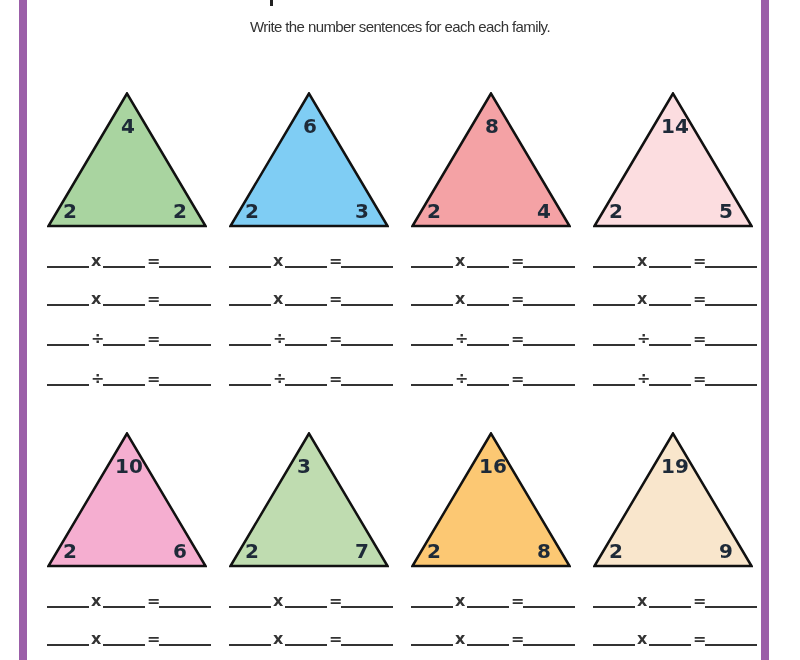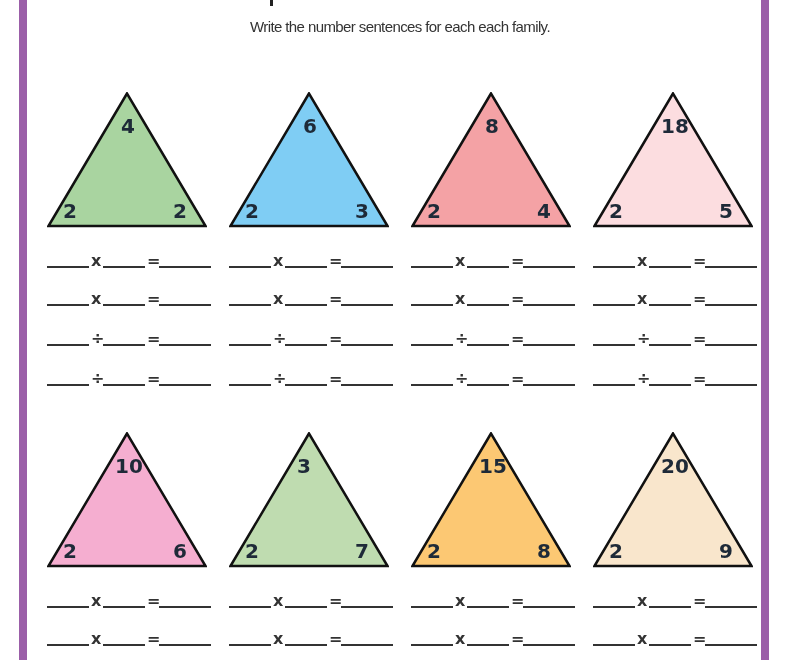--- a/index.html
+++ b/index.html
@@ -144,21 +144,21 @@
         <span class="op" style="left: 100px;">=</span>
         <span class="blank" style="left: 112px; width: 52px;"></span>
       </div>
     </div>
     <div>
       <div class="tri" style="left: 593px; top: 92px; width: 160px; height: 134px;">
         <svg width="160" height="136">
           <polygon points="80,1.5 1.5,134 158.5,134" fill="#fcdde0" stroke="#111" stroke-width="2.5" stroke-linejoin="miter"></polygon>
         </svg>
       </div>
-      <span class="num" style="left: 661px; top: 116px;">18</span>
+      <span class="num" style="left: 661px; top: 116px;">14</span>
       <span class="num" style="left: 609px; top: 201px;">2</span>
       <span class="num" style="left: 719px; top: 201px;">5</span>
       <div class="eq" style="left: 593px; top: 250px;">
         <span class="blank" style="left: 0px; width: 42px;"></span>
         <span class="op" style="left: 44px;">x</span>
         <span class="blank" style="left: 56px; width: 42px;"></span>
         <span class="op" style="left: 100px;">=</span>
         <span class="blank" style="left: 112px; width: 52px;"></span>
       </div>
       <div class="eq" style="left: 593px; top: 288px;">
@@ -230,21 +230,21 @@
         <span class="op" style="left: 100px;">=</span>
         <span class="blank" style="left: 112px; width: 52px;"></span>
       </div>
     </div>
     <div>
       <div class="tri" style="left: 411px; top: 432px; width: 160px; height: 134px;">
         <svg width="160" height="136">
           <polygon points="80,1.5 1.5,134 158.5,134" fill="#fcc873" stroke="#111" stroke-width="2.5" stroke-linejoin="miter"></polygon>
         </svg>
       </div>
-      <span class="num" style="left: 479px; top: 456px;">15</span>
+      <span class="num" style="left: 479px; top: 456px;">16</span>
       <span class="num" style="left: 427px; top: 541px;">2</span>
       <span class="num" style="left: 537px; top: 541px;">8</span>
       <div class="eq" style="left: 411px; top: 590px;">
         <span class="blank" style="left: 0px; width: 42px;"></span>
         <span class="op" style="left: 44px;">x</span>
         <span class="blank" style="left: 56px; width: 42px;"></span>
         <span class="op" style="left: 100px;">=</span>
         <span class="blank" style="left: 112px; width: 52px;"></span>
       </div>
       <div class="eq" style="left: 411px; top: 628px;">
@@ -254,21 +254,21 @@
         <span class="op" style="left: 100px;">=</span>
         <span class="blank" style="left: 112px; width: 52px;"></span>
       </div>
     </div>
     <div>
       <div class="tri" style="left: 593px; top: 432px; width: 160px; height: 134px;">
         <svg width="160" height="136">
           <polygon points="80,1.5 1.5,134 158.5,134" fill="#f9e6cc" stroke="#111" stroke-width="2.5" stroke-linejoin="miter"></polygon>
         </svg>
       </div>
-      <span class="num" style="left: 661px; top: 456px;">20</span>
+      <span class="num" style="left: 661px; top: 456px;">19</span>
       <span class="num" style="left: 609px; top: 541px;">2</span>
       <span class="num" style="left: 719px; top: 541px;">9</span>
       <div class="eq" style="left: 593px; top: 590px;">
         <span class="blank" style="left: 0px; width: 42px;"></span>
         <span class="op" style="left: 44px;">x</span>
         <span class="blank" style="left: 56px; width: 42px;"></span>
         <span class="op" style="left: 100px;">=</span>
         <span class="blank" style="left: 112px; width: 52px;"></span>
       </div>
       <div class="eq" style="left: 593px; top: 628px;">

